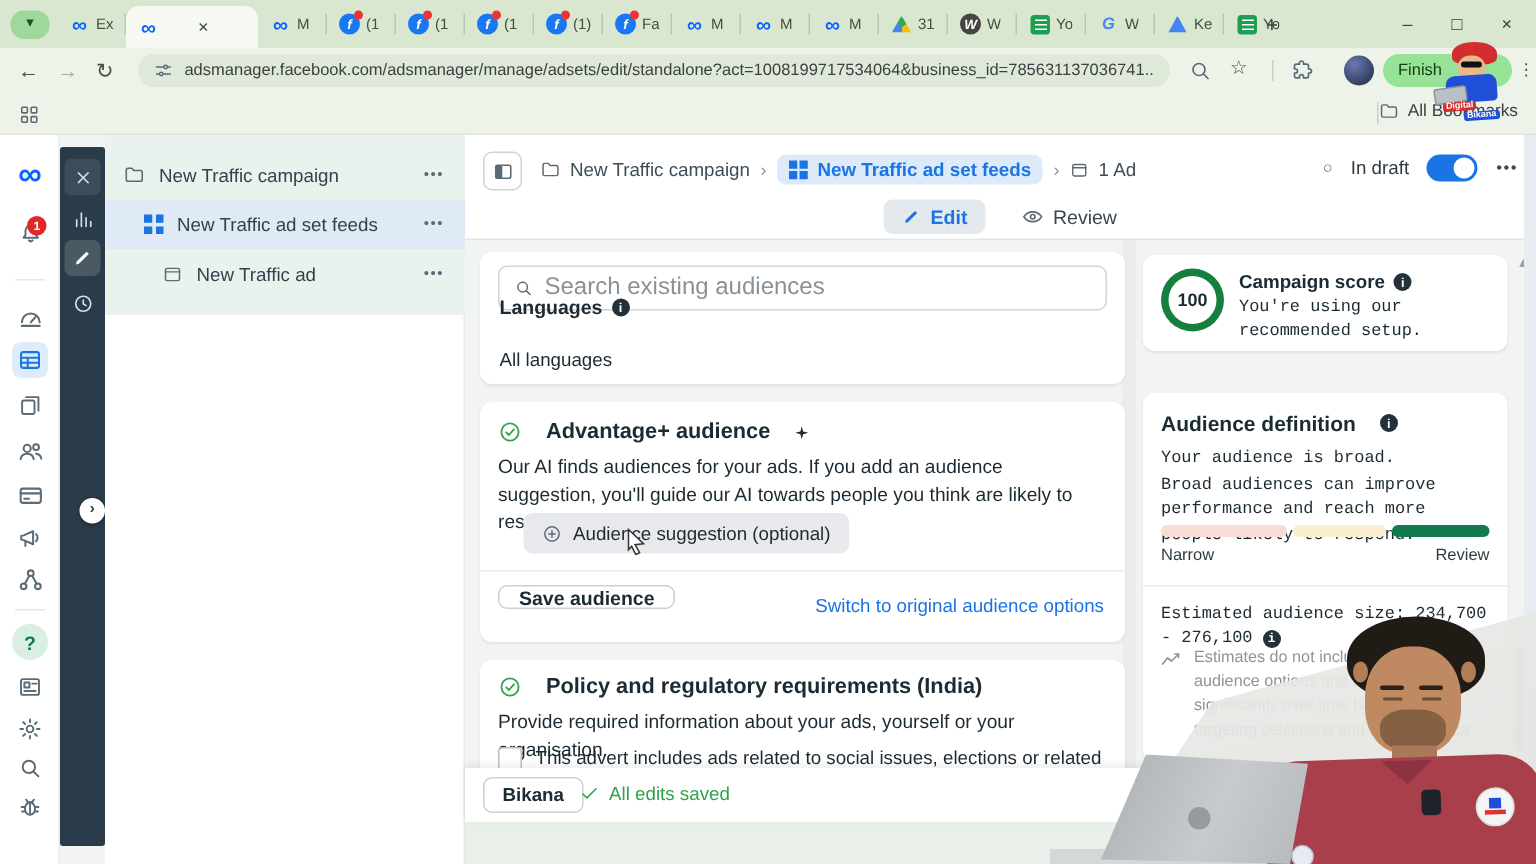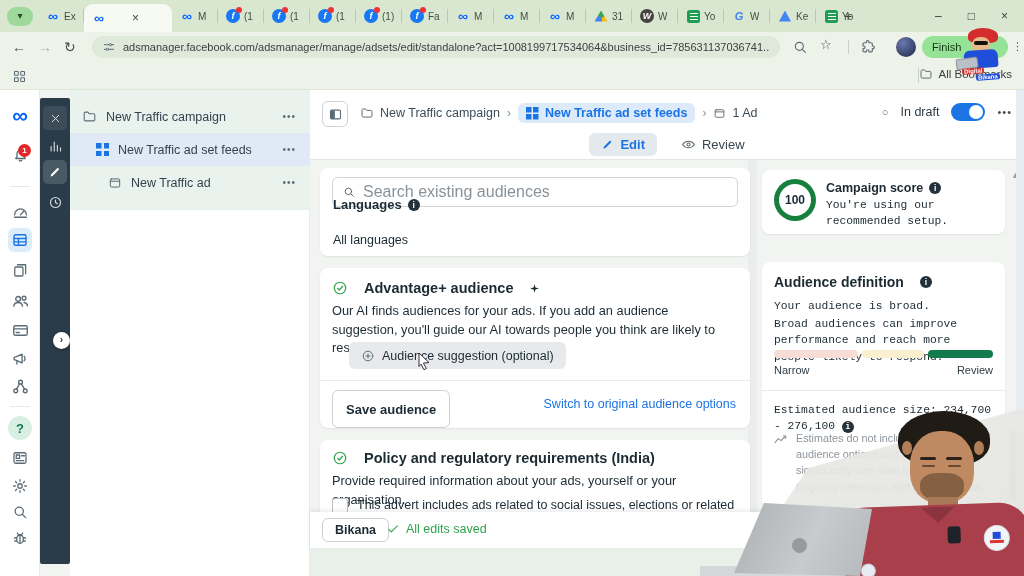--- a/index.html
+++ b/index.html
@@ -106,21 +106,21 @@
   .searchbox input::placeholder { color:#8a9299; }
   .lbl-bold { font-size:13px; font-weight:700; color:#1c2b33; display:flex; align-items:center; gap:6px; }
   .txt { font-size:12.5px; color:#1c2b33; }
   .info { display:inline-block; width:12px; height:12px; border-radius:50%; background:#23313a; color:#fff; font-size:8.5px; line-height:12px; text-align:center; font-weight:700; font-style:normal; }
   .info::after { content:"i"; }
   .sec-head { position:absolute; left:12px; display:flex; align-items:center; gap:16px; font-size:14.5px; font-weight:700; color:#1c2b33; }
   .body-txt { position:absolute; left:12px; right:14px; font-size:12.8px; color:#1c2b33; line-height:1.45; }
   .link { color:#1b74e4; }
   .sugg-btn { position:absolute; left:12px; top:74px; height:27px; background:#e7e9ec; border-radius:6px; display:flex; align-items:center; gap:7px; padding:0 12px; font-size:12.5px; color:#1c2b33;margin-left:17px; }
   .divider { position:absolute; left:0; right:0; height:1px; background:#e8eaed; }
-  .save-btn { position:absolute; left:12px; top:122px; height:38px; border:1px solid #ccd0d4; border-radius:6px; background:#fff; font-size:13px; font-weight:700; color:#1c2b33; display:flex; align-items:center; padding:0 13px; }
+  .save-btn { position:absolute; left:12px; top:122px; height:16px; border:1px solid #ccd0d4; border-radius:6px; background:#fff; font-size:13px; font-weight:700; color:#1c2b33; display:flex; align-items:center; padding:0 13px; }
   .switch-link { position:absolute; right:14px; top:129px; font-size:12.5px; color:#1b74e4; }
   .chkrow { position:absolute; left:12px; top:58px; display:flex; align-items:flex-start; gap:9px; font-size:12.5px; color:#1c2b33; white-space:nowrap; overflow:hidden; width:410px; }
   .chk { width:16px; height:16px; border:1px solid #b8bec4; border-radius:3px; flex:0 0 auto; background:#fff; }
 
   .bottombar { position:absolute; left:0; top:422px; width:714px; height:36px; background:#fff; box-shadow:0 -2px 5px rgba(0,0,0,.08); z-index:8; }
   .close-btn { position:absolute; left:12px; top:6px; height:24px; border:1px solid #ccd0d4; border-radius:6px; background:#fff; font-size:12.5px; font-weight:700; color:#1c2b33; display:flex; align-items:center; padding:0 12px; }
   .saved { position:absolute; left:76px; top:10px; display:flex; align-items:center; gap:6px; font-size:12.5px; color:#31a24c; }
   .belowbar { position:absolute; left:0; top:458px; width:714px; height:28px; background:#e9efe9; }
 
   

